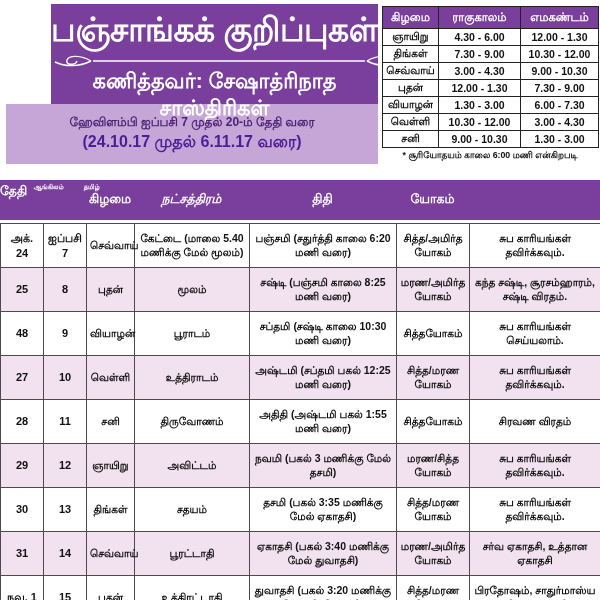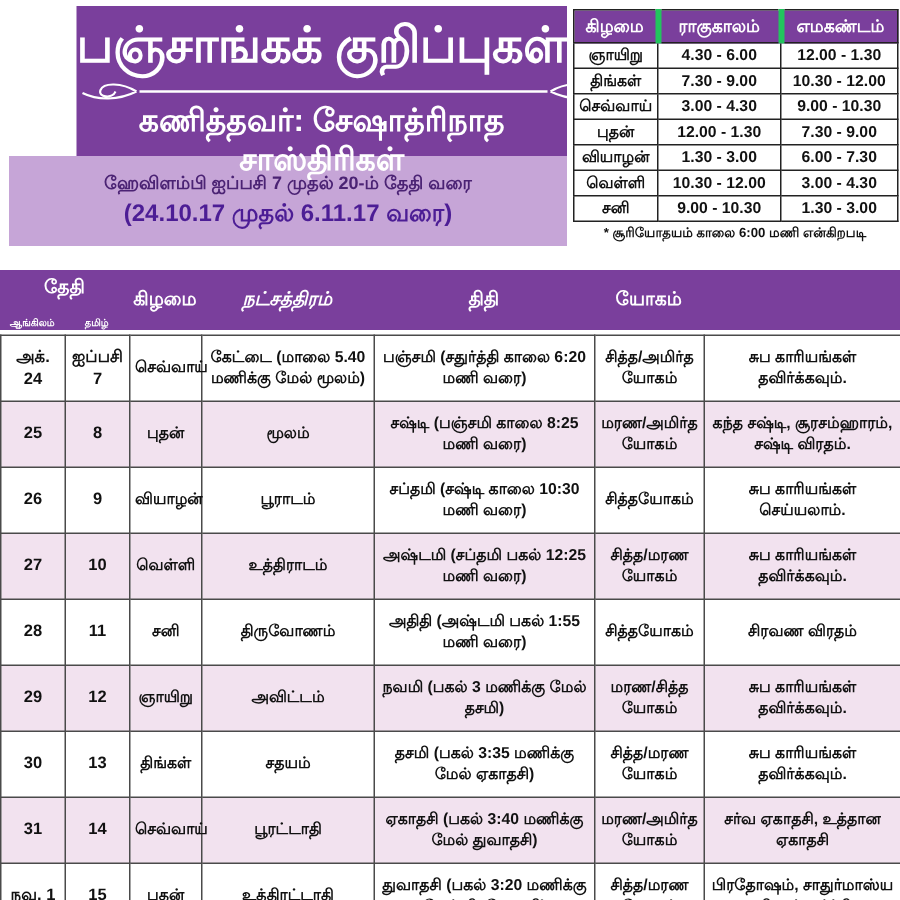--- a/index.html
+++ b/index.html
@@ -16,33 +16,33 @@
   .banner-bottom{background:#c6a5d7;height:60px;display:flex;flex-direction:column;
                  justify-content:center;text-align:center;gap:3px;}
   .period1{color:#4b2374;font-weight:bold;font-size:12px;}
   .period2{color:#4c1d95;font-weight:bold;font-size:16px;}
 
   
   .mini-wrap{position:absolute;left:382px;top:6px;width:216px;}
   .mini{border-collapse:collapse;width:216px;table-layout:fixed;}
   .mini th{background:#7a3f9c;color:#fff;font-size:11.5px;font-weight:bold;
            height:21px;border:1px solid #222;padding:0;}
-  .mini th + th{border-left:4px solid #22c55e;}
+  .mini th + th{border-left:1px solid #22c55e;}
   .mini td{border:1px solid #222;font-size:10.5px;font-weight:bold;color:#111;
            text-align:center;height:16px;padding:0;}
   .mini col.c1{width:56px;} .mini col.c2{width:82px;} .mini col.c3{width:78px;}
   .mini-foot{margin-top:2px;font-size:8.8px;font-weight:bold;color:#111;text-align:center;}
 
   
   .mh{position:absolute;left:0;top:180px;width:600px;height:40px;background:#7a3f9c;
       display:flex;color:#fff;font-weight:bold;}
   .mh .col{display:flex;align-items:center;justify-content:center;font-size:12.5px;}
   .w-day{width:48px;} .w-nak{width:115px;font-style:italic;} .w-tit{width:147px;}
   .w-yog{width:73px;} .w-not{width:131px;}
-  .date-col{width:86px;display:flex;flex-direction:column;justify-content:space-between;
+  .date-col{width:86px;display:flex;flex-direction:row;justify-content:space-between;
             padding:4px 0 1px;box-sizing:border-box;}
   .date-main{font-size:12.5px;text-align:center;}
   .date-subs{display:flex;}
   .date-subs span{width:43px;font-size:6.5px;text-align:center;line-height:1;}
 
   
   .mt{position:absolute;left:0;top:223px;width:600px;border-collapse:collapse;
       table-layout:fixed;background:#fff;}
   .mt col.c1,.mt col.c2{width:43px;} .mt col.c3{width:48px;} .mt col.c4{width:115px;}
   .mt col.c5{width:147px;} .mt col.c6{width:73px;} .mt col.c7{width:131px;}
@@ -168,21 +168,21 @@
         <tr>
           <td class="datecell">25</td>
           <td class="datecell">8</td>
           <td>புதன்</td>
           <td>மூலம்</td>
           <td>சஷ்டி (பஞ்சமி காலை 8:25 மணி வரை)</td>
           <td>மரண/அமிர்த யோகம்</td>
           <td>கந்த சஷ்டி, சூரசம்ஹாரம், சஷ்டி விரதம்.</td>
         </tr>
         <tr>
-          <td class="datecell">26</td>
+          <td class="datecell">48</td>
           <td class="datecell">9</td>
           <td>வியாழன்</td>
           <td>பூராடம்</td>
           <td>சப்தமி (சஷ்டி காலை 10:30 மணி வரை)</td>
           <td>சித்தயோகம்</td>
           <td>சுப காரியங்கள் செய்யலாம்.</td>
         </tr>
         <tr>
           <td class="datecell">27</td>
           <td class="datecell">10</td>

